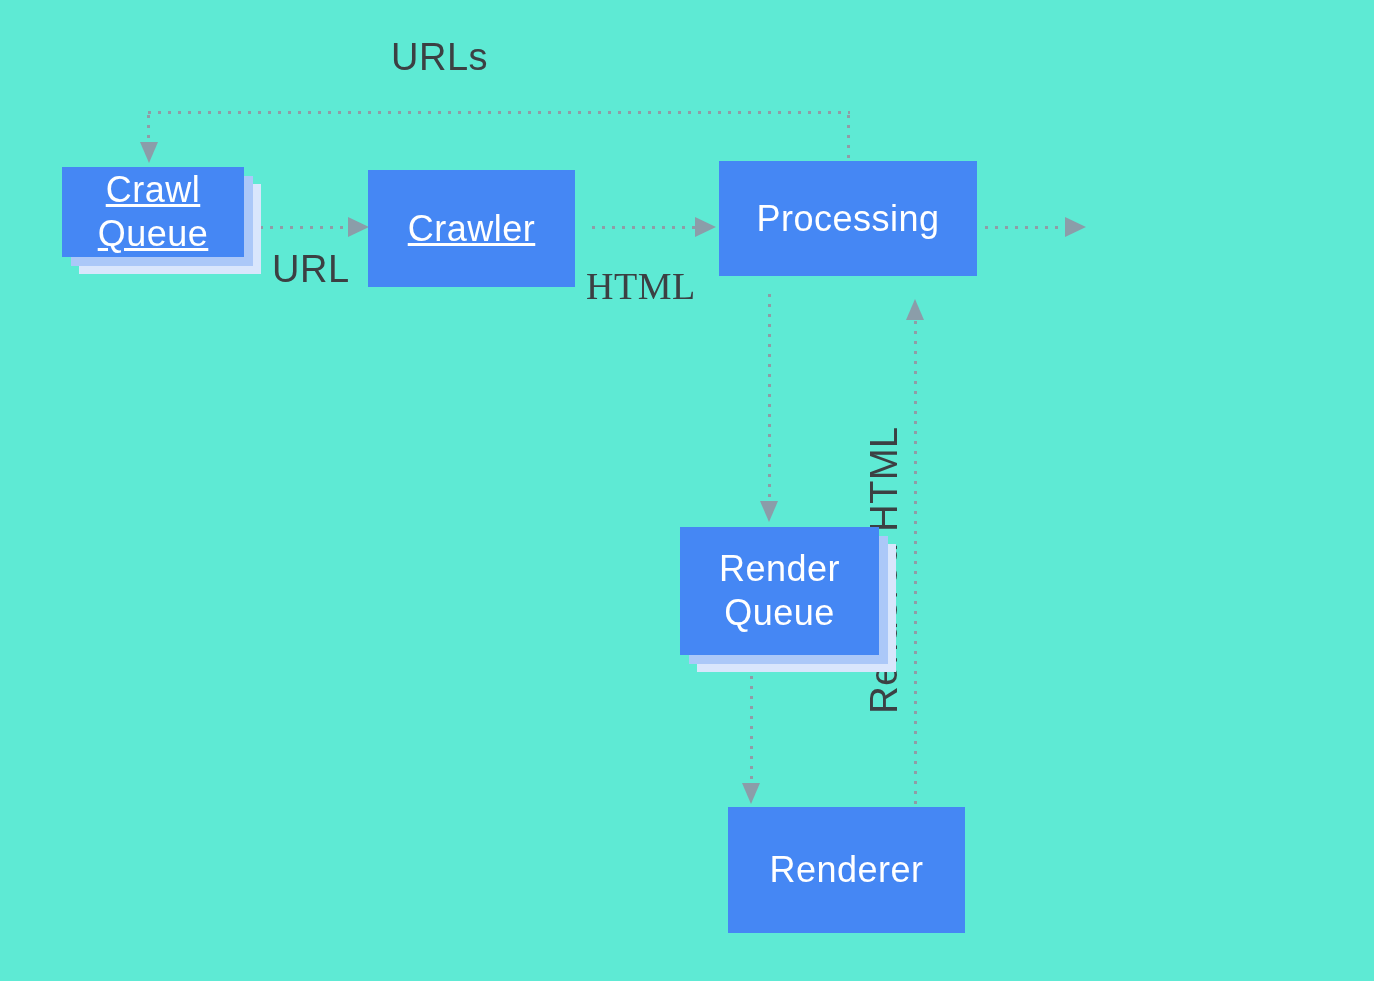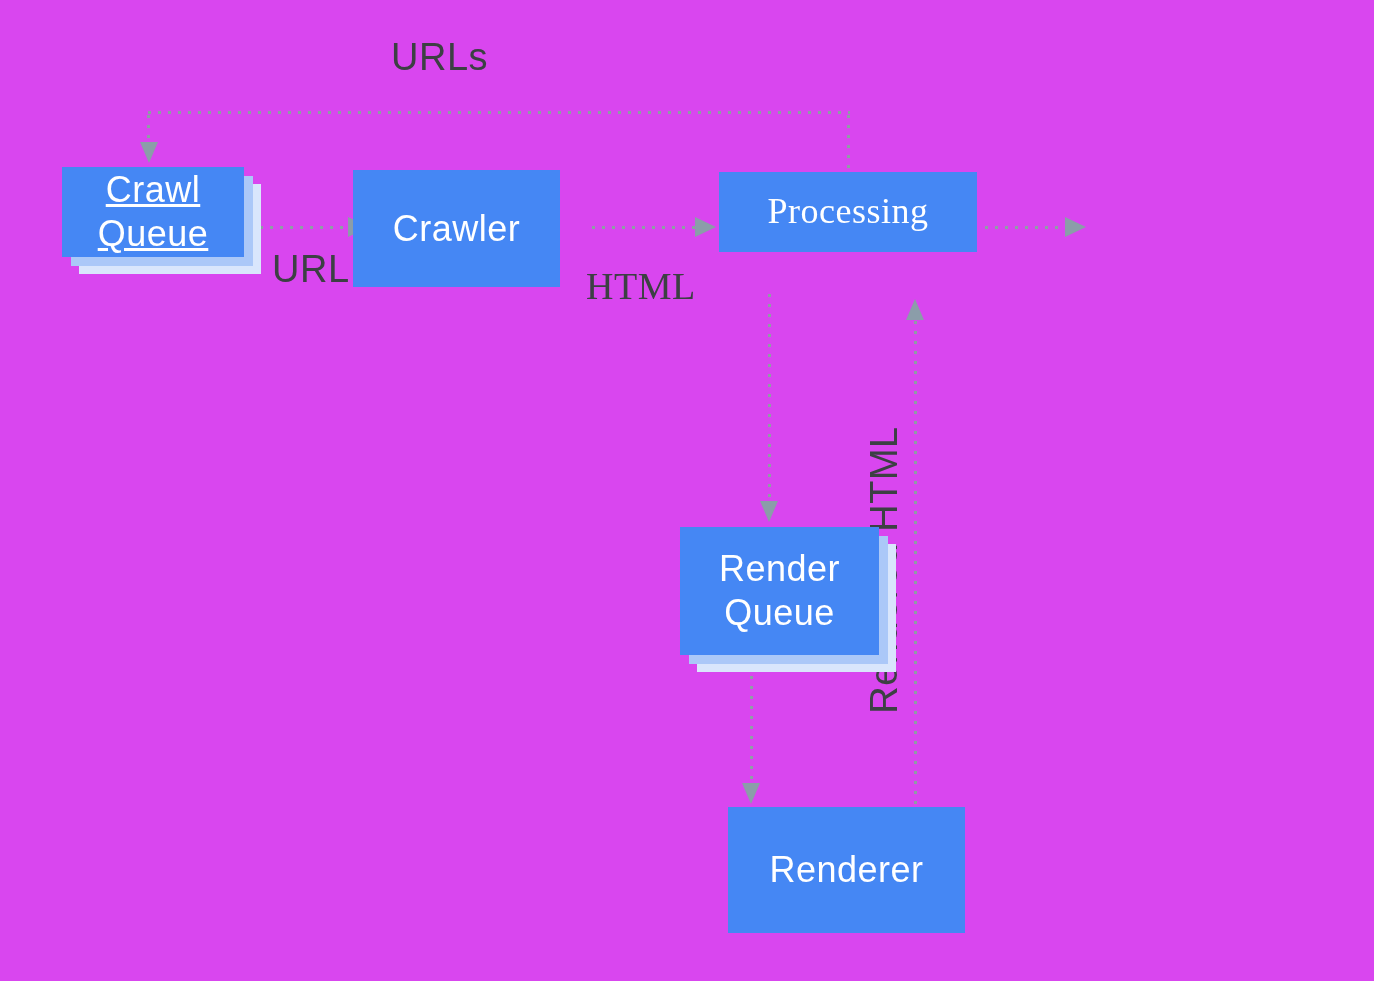--- a/index.html
+++ b/index.html
@@ -5,43 +5,43 @@
   html, body {
     margin: 0;
     padding: 0;
     background: #ffffff;
     font-family: "Liberation Sans", sans-serif;
   }
   .canvas {
     position: relative;
     width: 1374px;
     height: 981px;
-    background: #d946ef;
+    background: #5eead4;
     overflow: hidden;
   }
 
   
   .node {
     position: absolute;
     background: #4587F4;
     color: #ffffff;
     display: flex;
     align-items: center;
     justify-content: center;
     text-align: center;
     font-size: 36px;
     line-height: 1.22;
     letter-spacing: 0.5px;
   }
   .node.stacked {
     box-shadow: 9px 9px 0 0 #ABC8F8, 17px 17px 0 0 #D9E6FC;
   }
   #n-crawl-queue  { left: 62px;  top: 167px; width: 182px; height: 90px; text-decoration: underline; }
-  #n-crawler      { left: 353px; top: 170px; width: 207px; height: 117px; }
-  #n-processing   { left: 719px; top: 172px; width: 258px; height: 80px; font-family: Liberation Serif, serif; }
+  #n-crawler      { left: 368px; top: 170px; width: 207px; height: 117px; text-decoration: underline; }
+  #n-processing   { left: 719px; top: 161px; width: 258px; height: 115px; }
   #n-index        { left: 1089px;top: 172px; width: 216px; height: 113px; }
   #n-render-queue { left: 636px; top: 527px; width: 199px; height: 128px; margin-left: 44px; }
   #n-renderer     { left: 728px; top: 807px; width: 237px; height: 126px; justify-content: center; }
 
   
   .hdots {
     position: absolute;
     height: 3px;
     background-image: repeating-linear-gradient(to right, #8F9CA6 0 3px, transparent 3px 10px);
   }

